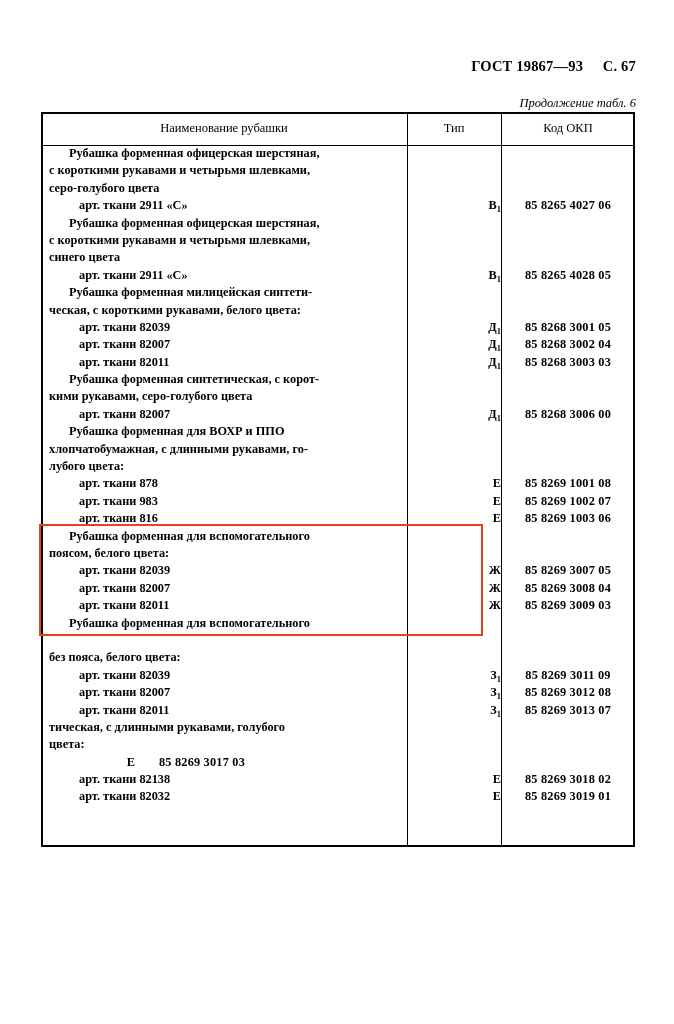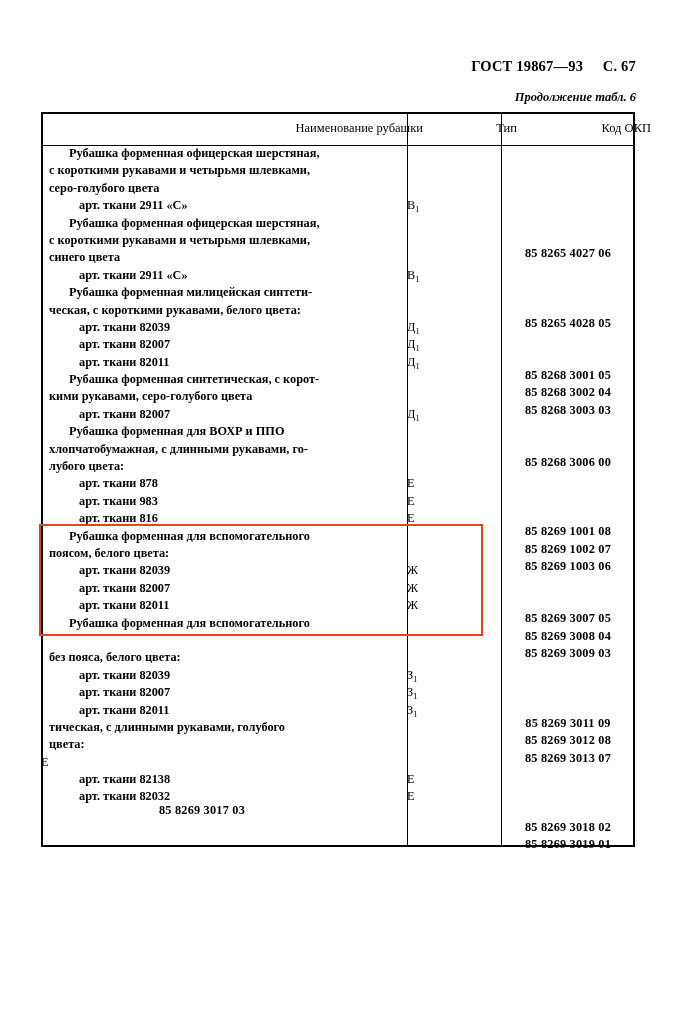--- a/index.html
+++ b/index.html
@@ -29,26 +29,25 @@
     font-size: 14.5px;
     font-weight: bold;
     letter-spacing: 0.2px;
     white-space: nowrap;
   }
   .header-line .gost {
     font-family: "Liberation Serif", serif;
   }
   .cont-line {
     position: absolute;
-    top: 90px;
+    top: 96px;
     right: 38px;
     font-size: 12.5px;
     font-style: italic;
     white-space: nowrap;
-    font-weight: bold;
   }
   .table-wrap {
     position: absolute;
     left: 41px;
     top: 112px;
     width: 594px;
   }
   .grp-line {
     font-weight: bold;
     font-size: 12.3px;
@@ -101,54 +100,53 @@
   }
   .row .c-name {
     width: 366px;
     box-sizing: border-box;
     white-space: nowrap;
     overflow: hidden;
   }
   .row .c-type {
     width: 94px;
     box-sizing: border-box;
-    text-align: left;
-    font-weight: normal;
+    text-align: right;
+    font-weight: bold;
     font-size: 12.3px;
+    padding-left: 31px;
   }
   .row .c-code {
     width: 134px;
     box-sizing: border-box;
     text-align: center;
     font-weight: bold;
     font-size: 12.3px;
     letter-spacing: 0.2px;
-    margin-top: 48px;
   }
   .body-area {
     position: absolute;
     left: 0;
     top: 33px;
     width: 660px;
   }
   .table-head {
     position: absolute;
     left: 0;
     top: 0;
     width: 594px;
     height: 33px;
   }
   .th-name, .th-type, .th-code {
     position: absolute;
     top: 0;
     height: 33px;
     line-height: 33px;
-    text-align: right;
+    text-align: center;
     font-size: 12.5px;
-    margin-left: 16px;
   }
   .th-name { left: 0; width: 366px; }
   .th-type { left: 366px; width: 94px; }
   .th-code { left: 460px; width: 134px; }
 </style>
 </head>
 <body>
 
 <div class="page">
 

